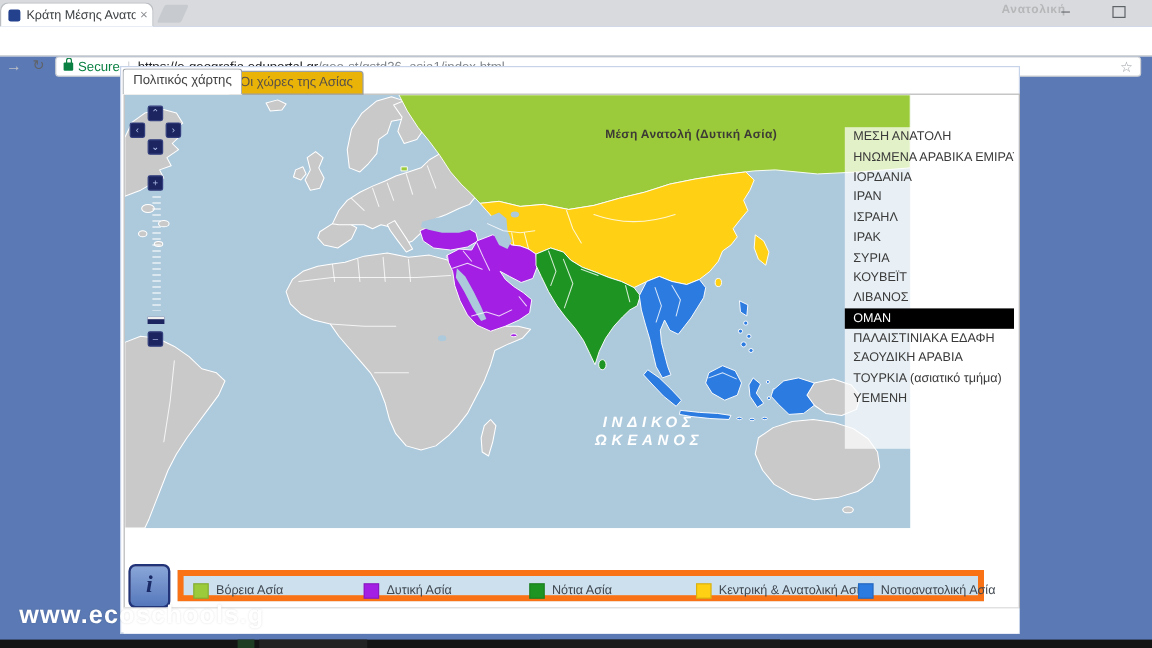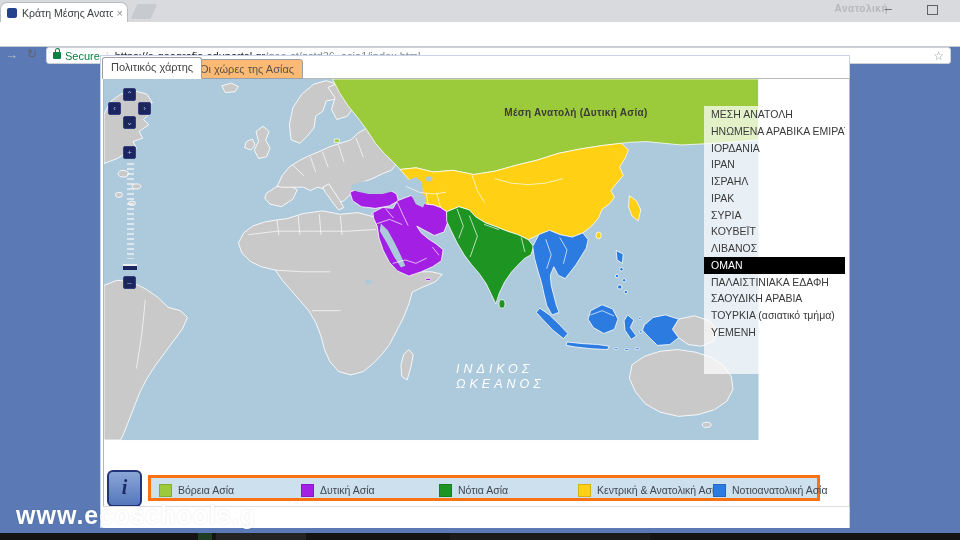--- a/index.html
+++ b/index.html
@@ -30,51 +30,51 @@
   .sep{color:#d0d3d7;margin-right:6px;}
   .origin{color:#202124;}
   .path{color:#80868b;}
   #star{margin-left:auto;color:#9aa0a6;font-size:12px;}
 
   
   #card{left:100px;top:55px;width:750px;height:473px;background:#fff;border:1px solid #c6d3e8;box-sizing:border-box;}
   .ptab{position:absolute;box-sizing:border-box;font-size:11px;color:#5a5248;padding:3px 8px;
         border:1px solid #9aa0a6;border-radius:3px 3px 0 0;white-space:nowrap;}
   #ptab1{left:1px;top:1px;height:22px;background:#fff;border-bottom:1px solid #fff;z-index:3;color:#444;}
-  #ptab2{left:90px;top:3px;height:20px;background:#fdba74;z-index:2;}
+  #ptab2{left:90px;top:3px;height:20px;background:#eab308;z-index:2;}
   #mapwrap{left:2px;top:22px;width:745px;height:427px;border:1px solid #b8b8b8;box-sizing:content-box;overflow:hidden;}
   #card-bottom{left:2px;top:450px;width:746px;height:21px;background:#fff;border-top:1px solid #ddd;}
 
   
   #map-title{left:272px;top:28px;width:400px;text-align:center;font-size:10px;font-weight:bold;color:#3d3a35;letter-spacing:.3px;}
-  #ocean-label{left:352px;top:283px;width:170px;color:#fff;font-weight:normal;font-style:italic;
+  #ocean-label{left:352px;top:266px;width:170px;text-align:center;color:#fff;font-weight:bold;font-style:italic;
                font-size:12.5px;letter-spacing:4px;line-height:15px;}
   #ocean-partial{left:700px;top:162px;color:#fff;font-weight:bold;font-style:italic;font-size:11px;letter-spacing:2px;opacity:.9;z-index:6;}
   #panel{left:600px;top:0px;width:141px;height:268px;background:rgba(255,255,255,.72);z-index:5;margin-top:27px;}
   .c-item{height:16.75px;line-height:16.75px;padding-left:7px;font-size:10.5px;color:#3a3a3a;white-space:nowrap;overflow:hidden;}
   .c-item.sel{background:var(--selected_bg,#000);color:var(--selected_fg,#fff);}
-  #legend{left:44px;top:396px;width:672px;height:26px;background:var(--legend_bg,#cde0ee);border:3px solid #f97316;
+  #legend{left:44px;top:396px;width:672px;height:26px;background:var(--legend_bg,#cde0ee);border:5px solid #f97316;
           box-sizing:border-box;z-index:5;}
   .lg-it{position:absolute;top:0;height:24px;display:flex;align-items:center;}
   .lg-sw{width:13px;height:13px;margin-right:6px;border:1px solid rgba(0,0,0,.15);box-sizing:border-box;}
   .lg-lb{font-size:10.5px;color:#3f4750;white-space:nowrap;}
   #info-btn{left:3px;top:391px;width:31px;height:33px;border:2px solid #223377;border-radius:6px;z-index:6;
             background:linear-gradient(#8aa6d8,#5577bb);color:#1a2a66;font-family:"Liberation Serif",serif;
             font-style:italic;font-weight:bold;font-size:20px;text-align:center;line-height:30px;}
 
   
   .navsq{position:absolute;width:13px;height:13px;background:var(--control_navy,#1d2560);border:1px solid #34407e;
          border-radius:2px;color:#aebde8;font-size:8px;text-align:center;line-height:12px;box-sizing:border-box;z-index:6;}
   #zoom-track{left:23px;top:84px;width:7px;height:96px;z-index:6;
      background:repeating-linear-gradient(to bottom,rgba(255,255,255,.55) 0 2px,rgba(255,255,255,0) 2px 5px);}
   #zoom-handle{left:19px;top:185px;width:14px;height:6px;background:var(--control_navy,#1d2560);z-index:6;
      border-top:2px solid #eee; box-sizing:border-box;}
 
   
-  #watermark{left:16px;top:501px;font-size:25px;font-weight:bold;color:#fff;letter-spacing:1px;z-index:8;
+  #watermark{left:16px;top:501px;font-size:21px;font-weight:bold;color:#fff;letter-spacing:1px;z-index:8;
              text-shadow:0 0 2px rgba(0,0,0,.12);}
   #tooltip{left:232px;top:522px;min-width:28px;height:14px;background:#fca5a5;border:1px solid #0c4a6e;z-index:9;
            font-size:9px;color:#222;text-align:center;line-height:13px;padding:0 3px;box-shadow:1px 1px 2px rgba(0,0,0,.3);margin-top:48px;}
   #taskbar{left:0;top:533px;width:960px;height:7px;background:#141414;z-index:7;}
   .tseg{position:absolute;top:0;height:7px;}
 </style>
 </head>
 <body>
 
 <div id="stage">

